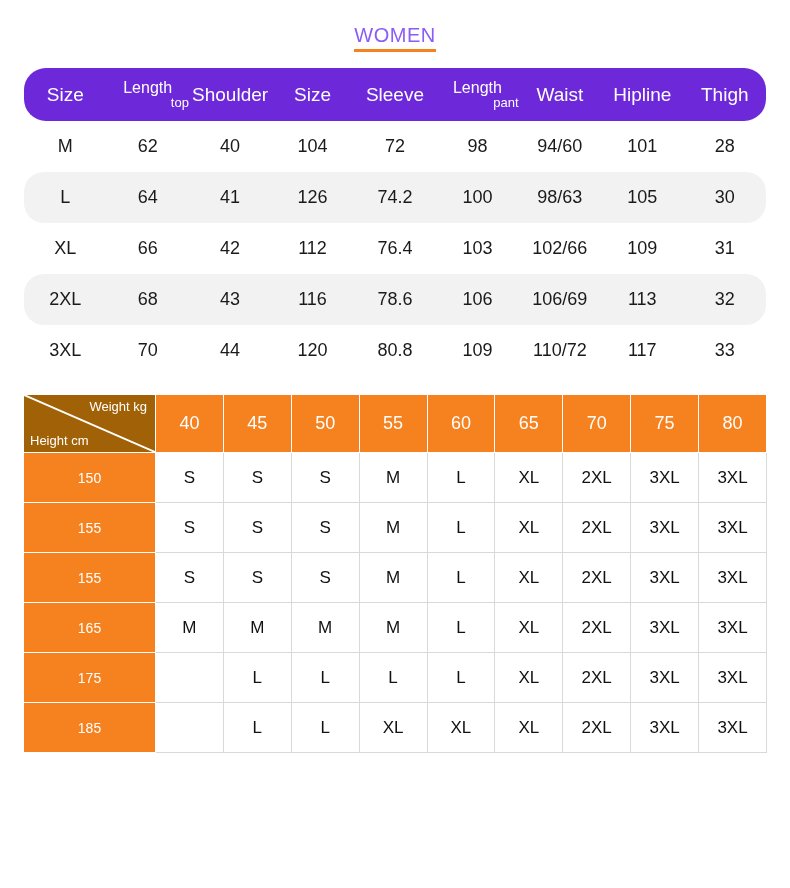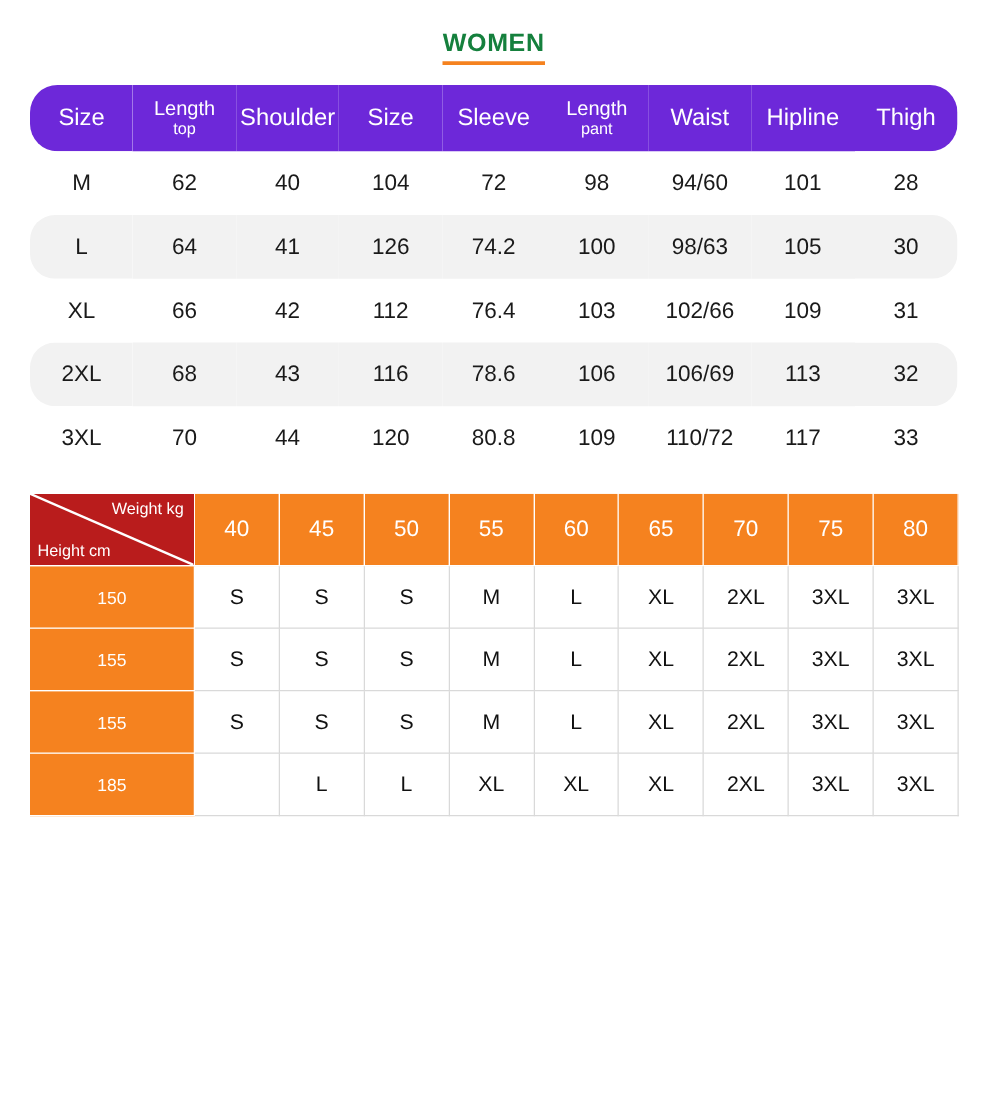--- a/index.html
+++ b/index.html
@@ -20,22 +20,22 @@
   }
 
   
   .title-wrap {
     text-align: center;
     padding-top: 24px;
   }
   .title {
     display: inline-block;
     font-size: 20px;
-    font-weight: bold;
-    color: #15803d;
+    font-weight: normal;
+    color: #8b5cf6;
     letter-spacing: 0.5px;
     padding-bottom: 2px;
     border-bottom: 3px solid #F5821F;
   }
 
   
   .size-chart {
     width: 742px;
     margin: 16px auto 0 auto;
     border-collapse: collapse;
@@ -62,20 +62,21 @@
     border-bottom-right-radius: 22px;
   }
   .hdr-two {
     display: block;
     font-size: 16px;
     line-height: 1.0;
   }
   .hdr-two .sub {
     font-size: 13px;
     display: block;
+    text-align: right;
   }
   .size-chart tbody td {
     text-align: center;
     font-size: 18px;
     color: #1a1a1a;
     padding: 15px 0;
     border: none;
   }
   .size-chart tbody tr.alt {
     background: #f2f2f2;
@@ -101,21 +102,21 @@
   }
   .hw-table td, .hw-table th {
     border: 1px solid #ffffff;
     text-align: center;
     font-size: 17px;
     font-weight: normal;
     height: 50px;
     padding: 0;
   }
   .hw-table .corner {
-    background: #b91c1c;
+    background: #a16207;
     position: relative;
     color: #ffffff;
     width: 132px;
     height: 58px;
     padding: 0;
     overflow: hidden;
   }
   .corner-diag {
     position: absolute;
     left: 0; top: 0;
@@ -315,20 +316,44 @@
           <td class="cell">S</td>
           <td class="cell">S</td>
           <td class="cell">M</td>
           <td class="cell">L</td>
           <td class="cell">XL</td>
           <td class="cell">2XL</td>
           <td class="cell">3XL</td>
           <td class="cell">3XL</td>
         </tr>
         <tr>
+          <td class="hcol">165</td>
+          <td class="cell">M</td>
+          <td class="cell">M</td>
+          <td class="cell">M</td>
+          <td class="cell">M</td>
+          <td class="cell">L</td>
+          <td class="cell">XL</td>
+          <td class="cell">2XL</td>
+          <td class="cell">3XL</td>
+          <td class="cell">3XL</td>
+        </tr>
+        <tr>
+          <td class="hcol">175</td>
+          <td class="cell"></td>
+          <td class="cell">L</td>
+          <td class="cell">L</td>
+          <td class="cell">L</td>
+          <td class="cell">L</td>
+          <td class="cell">XL</td>
+          <td class="cell">2XL</td>
+          <td class="cell">3XL</td>
+          <td class="cell">3XL</td>
+        </tr>
+        <tr>
           <td class="hcol">185</td>
           <td class="cell"></td>
           <td class="cell">L</td>
           <td class="cell">L</td>
           <td class="cell">XL</td>
           <td class="cell">XL</td>
           <td class="cell">XL</td>
           <td class="cell">2XL</td>
           <td class="cell">3XL</td>
           <td class="cell">3XL</td>

